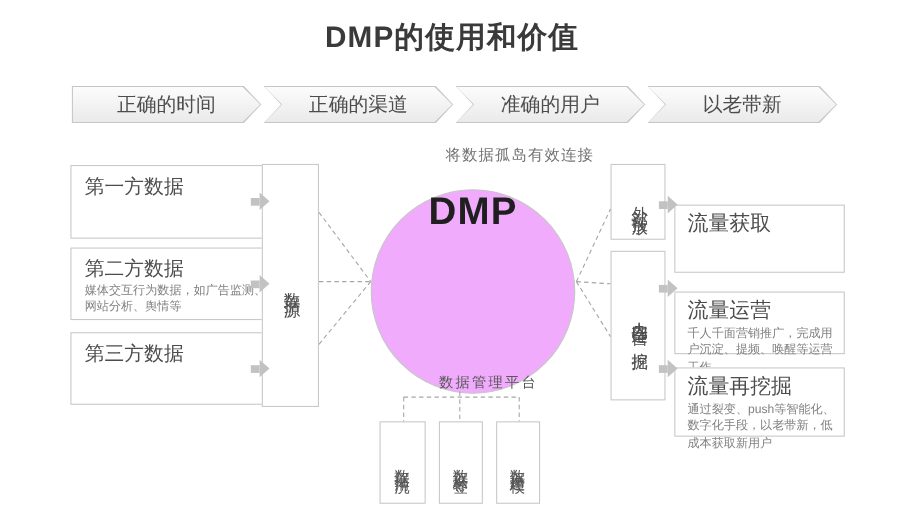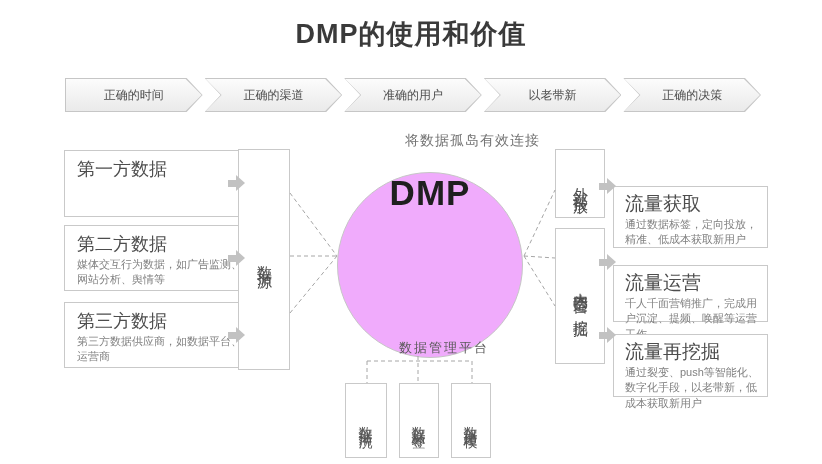--- a/index.html
+++ b/index.html
@@ -12,21 +12,21 @@
 
   
   .chevrons { position: absolute; left: 65px; top: 78px; width: 696px; height: 34px;
     display: flex; gap: 2px; }
   .chev { position: relative; flex: 1; height: 34px; background: #c6c6c6;
     clip-path: polygon(0 0, calc(100% - 16px) 0, 100% 50%, calc(100% - 16px) 100%, 0 100%, 16px 50%); }
   .chev.first { clip-path: polygon(0 0, calc(100% - 16px) 0, 100% 50%, calc(100% - 16px) 100%, 0 100%); }
   .chev-in { position: absolute; inset: 1px; background: linear-gradient(180deg,#fcfcfc,#eaeaea);
     clip-path: polygon(0 0, calc(100% - 16px) 0, 100% 50%, calc(100% - 16px) 100%, 0 100%, 16px 50%);
     display: flex; align-items: center; justify-content: center;
-    font-size: 12px; color: #4d4d4d; }
+    font-size: 18px; color: #4d4d4d; }
   .chev.first .chev-in { clip-path: polygon(0 0, calc(100% - 16px) 0, 100% 50%, calc(100% - 16px) 100%, 0 100%); }
 
   .caption { position: absolute; left: 320px; top: 132px; width: 220px; text-align: right;
     font-size: 14px; color: #737373; letter-spacing: 1px; }
 
   .box { position: absolute; background: #fff; border: 1px solid #c9c9c9; }
   .lbox { left: 64px; width: 196px; padding: 7px 10px 0 12px; }
   .rbox { left: 613px; width: 155px; padding: 5px 8px 0 11px; margin-top: 31px; }
   .box-title { font-size: 18px; color: #4d4d4d; line-height: 1.25; }
   .rbox .box-title { font-size: 19px; }
@@ -65,58 +65,53 @@
     </div>
     <div class="chev">
       <div class="chev-in">正确的渠道</div>
     </div>
     <div class="chev">
       <div class="chev-in">准确的用户</div>
     </div>
     <div class="chev">
       <div class="chev-in">以老带新</div>
     </div>
-    <div class="chev">
-      <div class="chev-in">正确的决策</div>
-    </div>
   </div>
 
   <div class="caption">将数据孤岛有效连接</div>
 
   <div class="box lbox" style="top:150px;height:67px;">
     <div class="box-title">第一方数据</div>
   </div>
   <div class="box lbox" style="top:225px;height:66px;">
     <div class="box-title">第二方数据</div>
     <div class="box-desc">媒体交互行为数据，如广告监测、网站分析、舆情等</div>
   </div>
   <div class="box lbox" style="top:302px;height:66px;">
     <div class="box-title">第三方数据</div>
-    <div class="box-desc">第三方数据供应商，如数据平台、运营商</div>
   </div>
 
   <div class="vbox" style="left:238px;top:149px;width:52px;height:221px;">
     <span class="vtext">数据源</span>
   </div>
 
   <div class="circle">
     <div class="circle-title">DMP</div>
     <div class="circle-sub">数据管理平台</div>
   </div>
 
   <div class="vbox" style="left:555px;top:149px;width:50px;height:69px;">
     <span class="vtext">外部投放</span>
   </div>
   <div class="vbox" style="left:555px;top:228px;width:50px;height:136px;">
     <span class="vtext" style="letter-spacing:2px;">内部运营+挖掘</span>
   </div>
 
   <div class="box rbox" style="top:155px;height:62px;">
     <div class="box-title">流量获取</div>
-    <div class="box-desc">通过数据标签，定向投放，精准、低成本获取新用户</div>
   </div>
   <div class="box rbox" style="top:234px;height:57px;">
     <div class="box-title">流量运营</div>
     <div class="box-desc">千人千面营销推广，完成用户沉淀、提频、唤醒等运营工作</div>
   </div>
   <div class="box rbox" style="top:303px;height:63px;">
     <div class="box-title">流量再挖掘</div>
     <div class="box-desc">通过裂变、push等智能化、数字化手段，以老带新，低成本获取新用户</div>
   </div>
 

